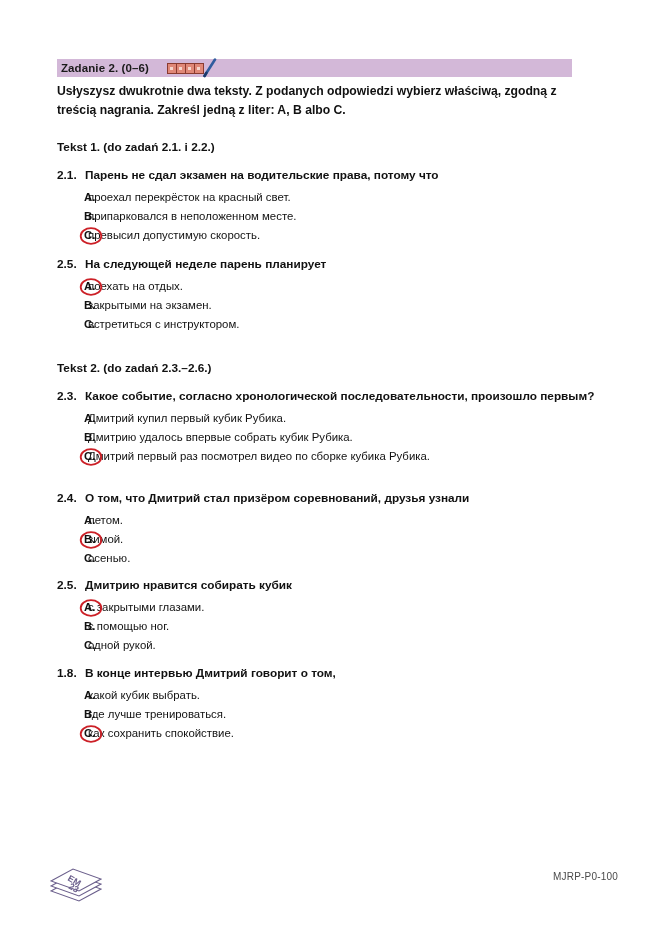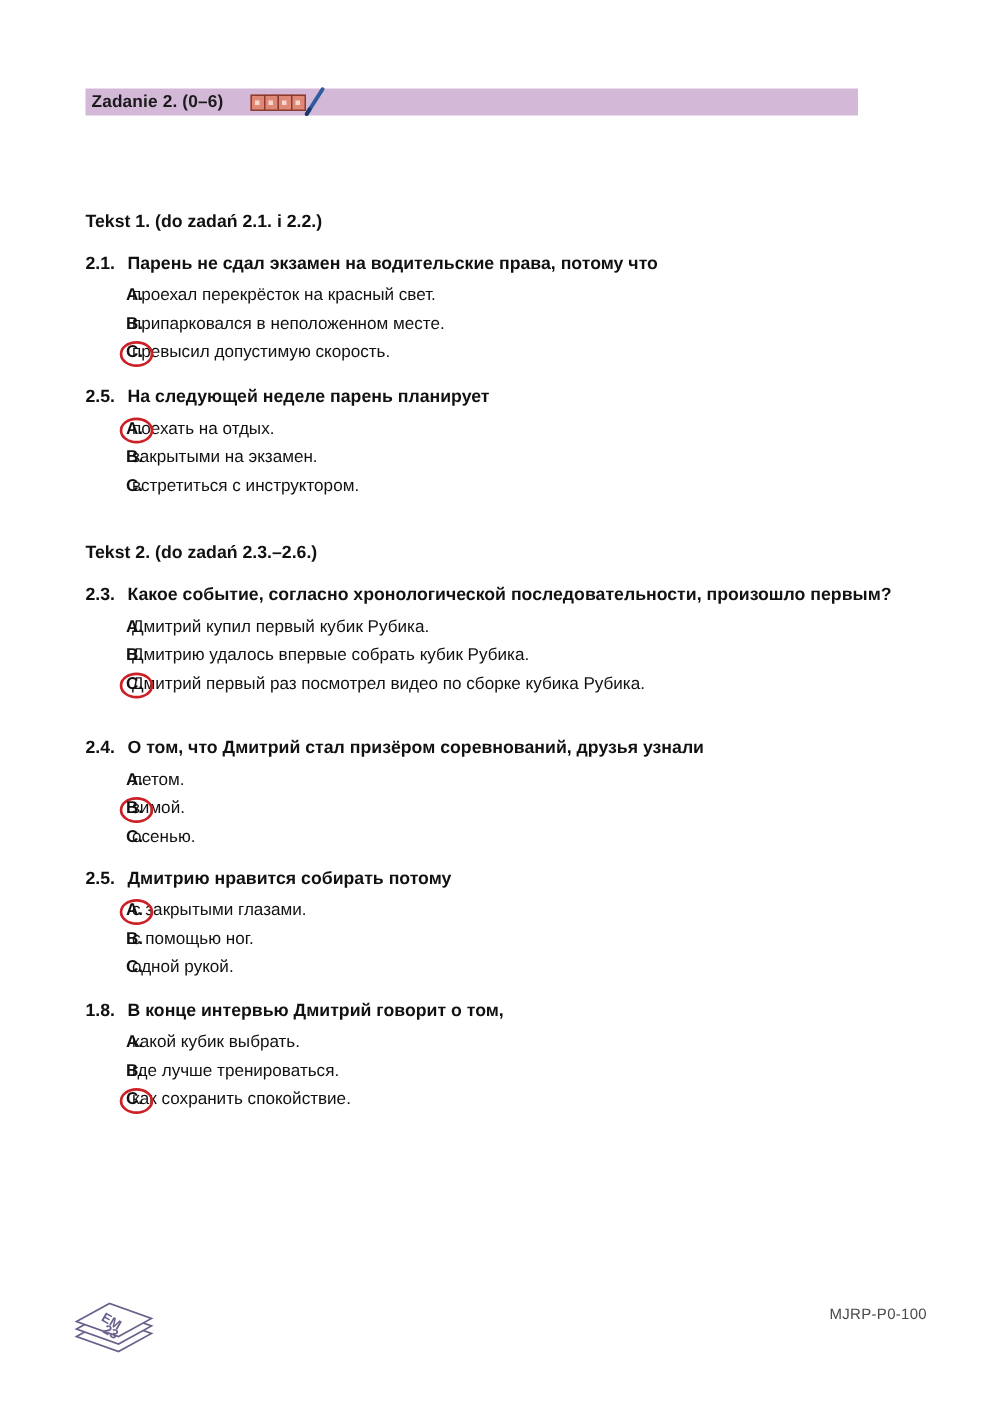--- a/index.html
+++ b/index.html
@@ -206,20 +206,21 @@
           <span></span>
           <span></span>
       </div>
       <svg class="pencil" viewBox="0 0 16 20">
         <line x1="2.5" y1="18" x2="13" y2="1.5" stroke="#2f5c9e" stroke-width="2.6" stroke-linecap="round"></line>
         <line x1="2.5" y1="18" x2="4.4" y2="14.8" stroke="#1b3a6b" stroke-width="2.6" stroke-linecap="round"></line>
       </svg>
     </div>
   </div>
 
+  <div class="instruction">Usłyszysz dwukrotnie dwa teksty. Z podanych odpowiedzi wybierz właściwą, zgodną z treścią nagrania. Zakreśl jedną z liter: A, B albo C.</div>
 
   <div class="group-heading" id="group-1">Tekst 1. (do zadań 2.1. i 2.2.)</div>
   <div class="group-heading" id="group-2">Tekst 2. (do zadań 2.3.–2.6.)</div>
 
   <div class="question" id="q-2-1">
     <div class="q-stem">
       <span class="q-num">2.1.</span>
       <span class="q-text">Парень не сдал экзамен на водительские права, потому что</span>
     </div>
     <div class="options">
@@ -309,21 +310,21 @@
       <div class="option">
         <span class="opt-letter">C.</span>
         <span class="opt-text">осенью.</span>
       </div>
     </div>
   </div>
 
   <div class="question" id="q-2-5">
     <div class="q-stem">
       <span class="q-num">2.5.</span>
-      <span class="q-text">Дмитрию нравится собирать потому</span>
+      <span class="q-text">Дмитрию нравится собирать кубик</span>
     </div>
     <div class="options">
       <div class="option">
         <svg class="circle-mark" viewBox="0 0 24 18">
           <ellipse cx="12" cy="9" rx="10.3" ry="7.8" fill="none" stroke="#cc2027" stroke-width="1.8"></ellipse>
         </svg>
         <span class="opt-letter">A.</span>
         <span class="opt-text">с закрытыми глазами.</span>
       </div>
       <div class="option">

